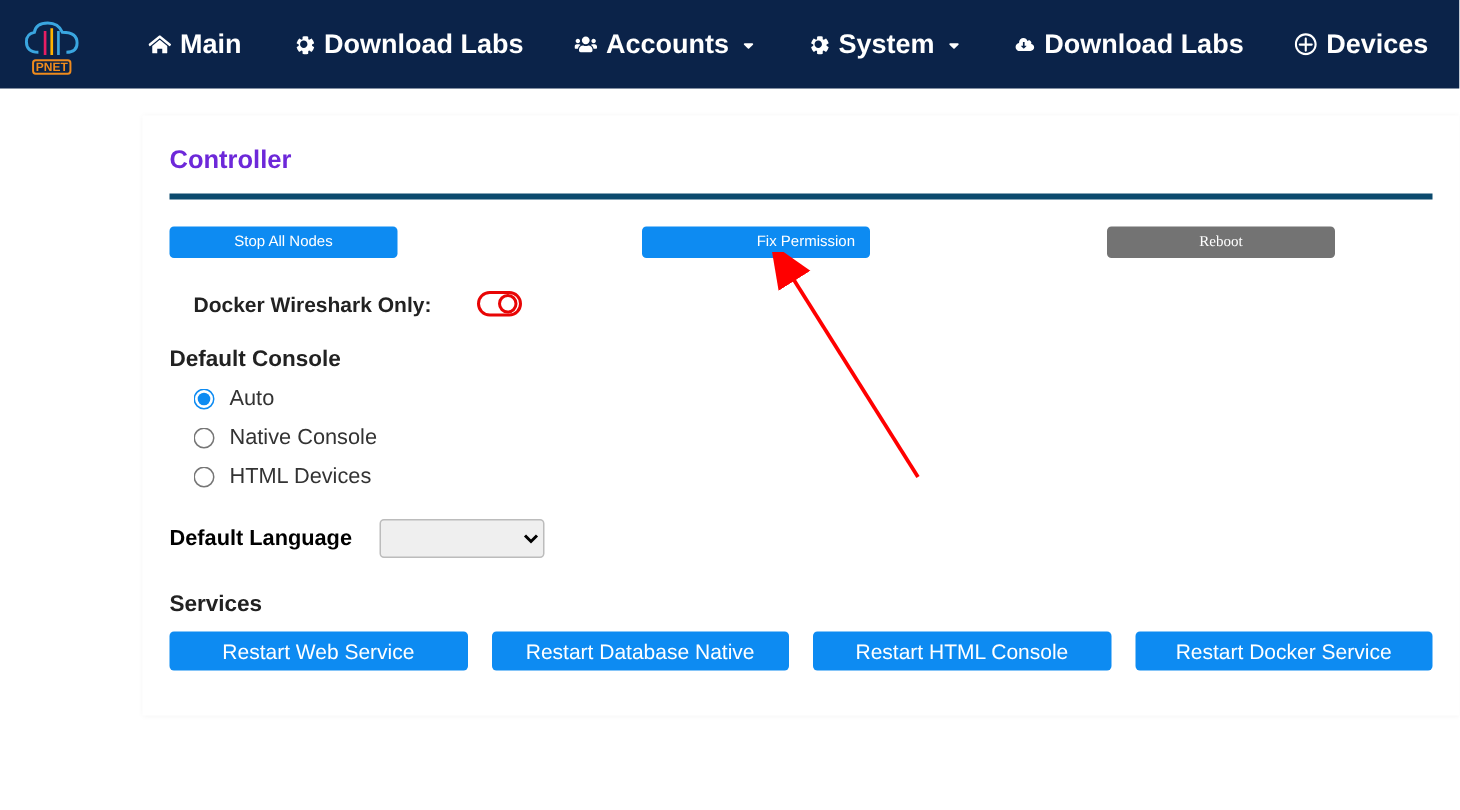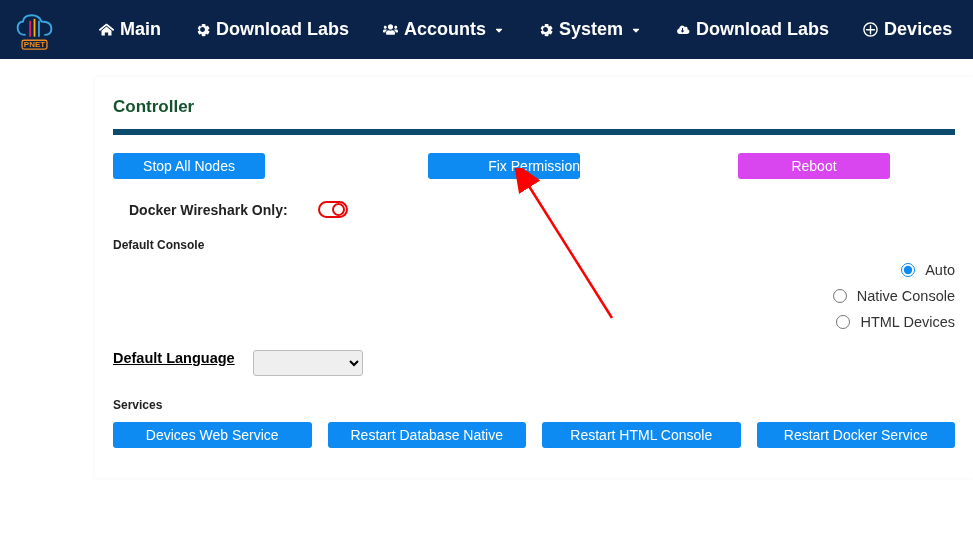--- a/index.html
+++ b/index.html
@@ -42,42 +42,42 @@
     .panel {
       margin: 18px 0 0 95px;
       width: 878px;
       background: #fff;
       box-shadow: 0 0 4px rgba(0,0,0,0.05);
       padding: 20px 18px 30px 18px;
     }
     .panel-title {
       font-size: 17px;
       font-weight: 700;
-      color: #14532d;
+      color: #6d28d9;
       padding-bottom: 12px;
-      border-bottom: 6px solid #0c4a6e;
+      border-bottom: 4px solid #0c4a6e;
       margin-bottom: 18px;
     }
     .btn-row {
       display: flex;
       gap: 8px;
       margin-bottom: 22px;
     }
     .btn {
       border: none;
       color: #fff;
-      font-size: 14px;
+      font-size: 10px;
       font-weight: 500;
-      padding: 5px 0;
+      padding: 5px 10px;
       border-radius: 3px;
       cursor: pointer;
       text-align: center;
     }
     .btn-blue { background: #0d8bf2; }
-    .btn-red { background: #d946ef; }
+    .btn-red { background: #737373; font-family: Liberation Serif, serif; }
     .btn-row .btn { width: 152px; }
     .btn-row-top { justify-content: flex-start; }
     .btn-row-top .btn:nth-child(1) { margin-left: 0; }
     .btn-row-top .btn:nth-child(2) { margin-left: 155px; text-align: right; }
     .btn-row-top .btn:nth-child(3) { margin-left: 150px; }
     .form-row {
       display: flex;
       align-items: center;
       margin-bottom: 20px;
       font-size: 14px;
@@ -102,48 +102,46 @@
       right: 1px;
       top: 0px;
       width: 13px;
       height: 13px;
       border: 2px solid #e80505;
       border-radius: 50%;
       background: #fff;
       box-sizing: border-box;
     }
     .section-label {
-      font-size: 12px;
+      font-size: 15px;
       font-weight: 700;
       color: #222;
       margin-bottom: 10px;
     }
     .radio-group { margin-bottom: 20px; padding-left: 16px; }
     .radio-item {
       display: flex;
       align-items: center;
       gap: 10px;
       margin-bottom: 10px;
       font-size: 14.5px;
       color: #333;
       cursor: pointer;
-      justify-content: flex-end;
     }
     .radio-item input[type="radio"] {
       width: 14px;
       height: 14px;
       accent-color: #0d8bf2;
       cursor: pointer;
     }
     .lang-row {
       display: flex;
-      align-items: flex-start;
+      align-items: center;
       gap: 18px;
       margin-bottom: 22px;
-      text-decoration: underline;
     }
     .lang-row label { font-size: 14.5px; font-weight: 700; }
     .lang-select {
       width: 110px;
       height: 26px;
       border: 1px solid #bcbcbc;
       border-radius: 3px;
       font-size: 13px;
       padding: 2px 4px;
       cursor: pointer;
@@ -258,21 +256,21 @@
 
   <div class="lang-row">
     <label>Default Language</label>
     <select class="lang-select">
       <option></option>
     </select>
   </div>
 
   <div class="section-label">Services</div>
   <div class="services-row">
-    <button class="btn btn-blue">Devices Web Service</button>
+    <button class="btn btn-blue">Restart Web Service</button>
     <button class="btn btn-blue">Restart Database Native</button>
     <button class="btn btn-blue">Restart HTML Console</button>
     <button class="btn btn-blue">Restart Docker Service</button>
   </div>
 </div>
 
 <svg class="arrow-annotation" width="130" height="170">
   <defs>
     <marker id="ah" markerWidth="12" markerHeight="12" refX="2" refY="5" orient="auto">
       <path d="M0,0 L0,10 L12,5 z" fill="#ff0000"></path>

